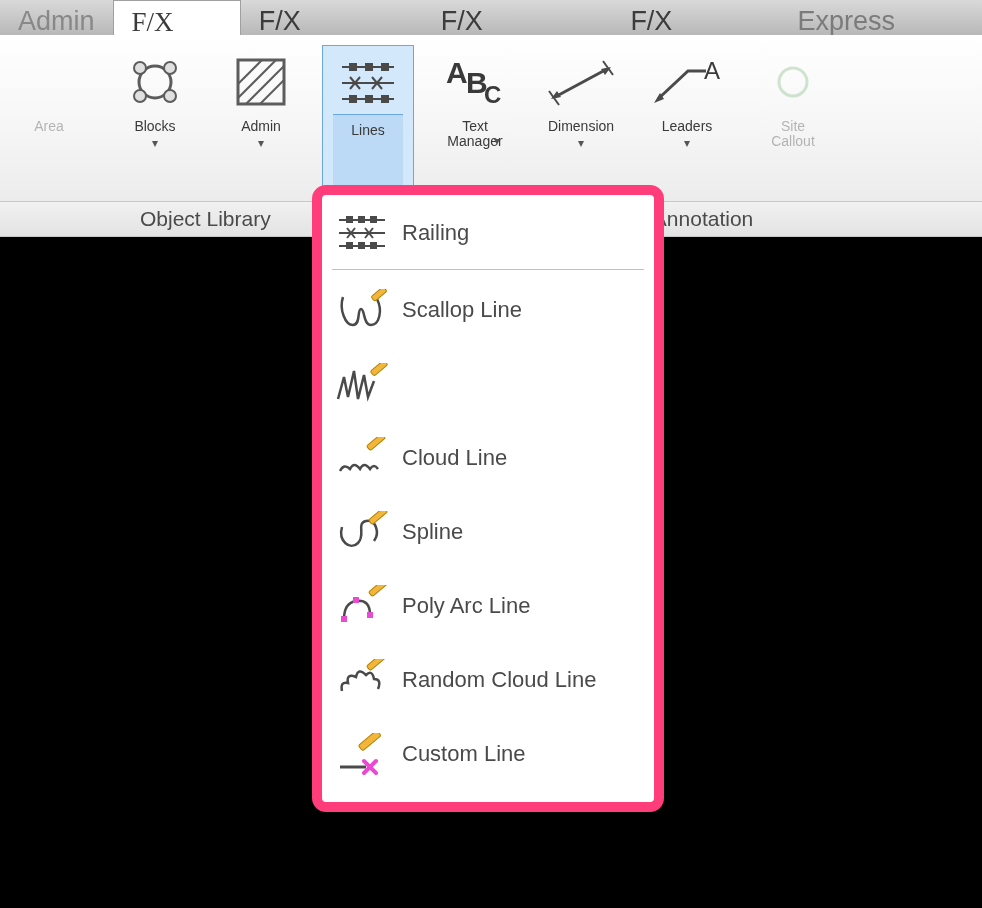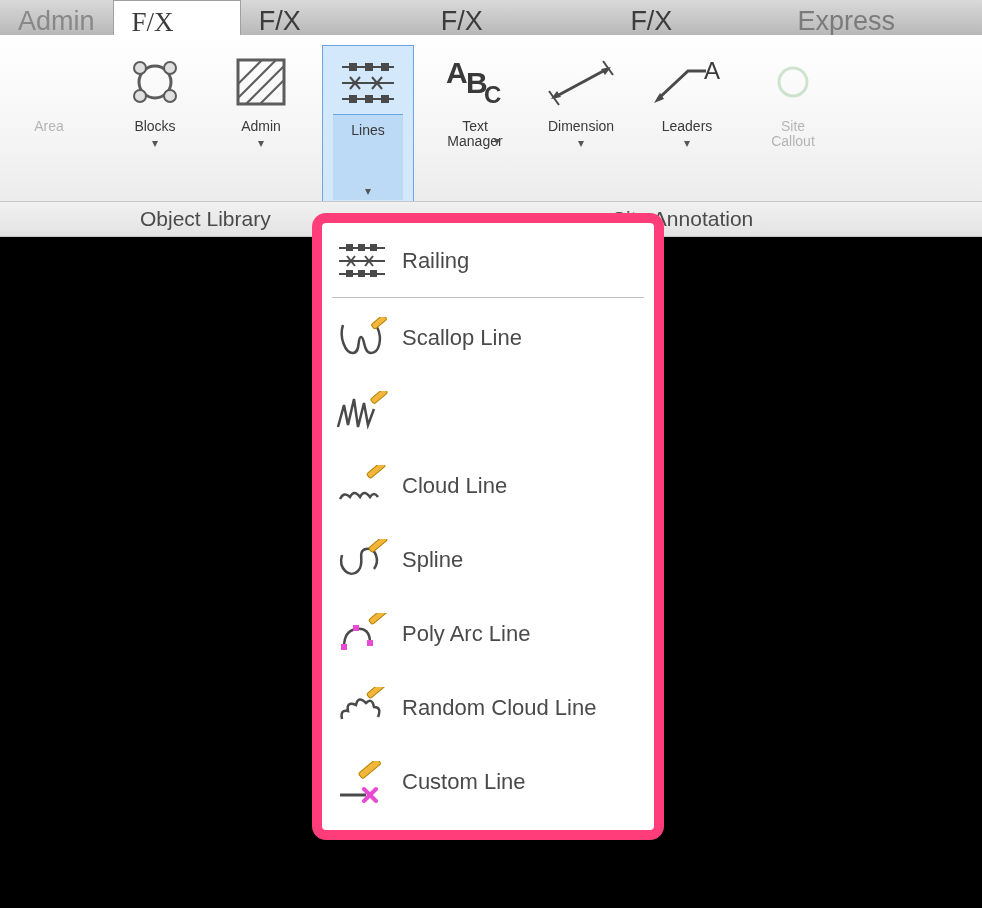--- a/index.html
+++ b/index.html
@@ -74,21 +74,20 @@
     .dropdown {
       position: absolute;
       left: 312px;
       top: 185px;
       width: 352px;
       background: #fff;
       border: 10px solid #ff3d7b;
       border-radius: 14px;
       padding: 8px 8px 18px;
       z-index: 50;
-      margin-top: 28px;
     }
     .dropdown-item {
       display: flex;
       align-items: center;
       padding: 8px 6px;
       font-size: 22px;
       color: #4a4a4a;
       cursor: pointer;
     }
     .dropdown-item .ic { width: 52px; height: 44px; margin-right: 14px; display: flex; align-items: center; justify-content: center; }

